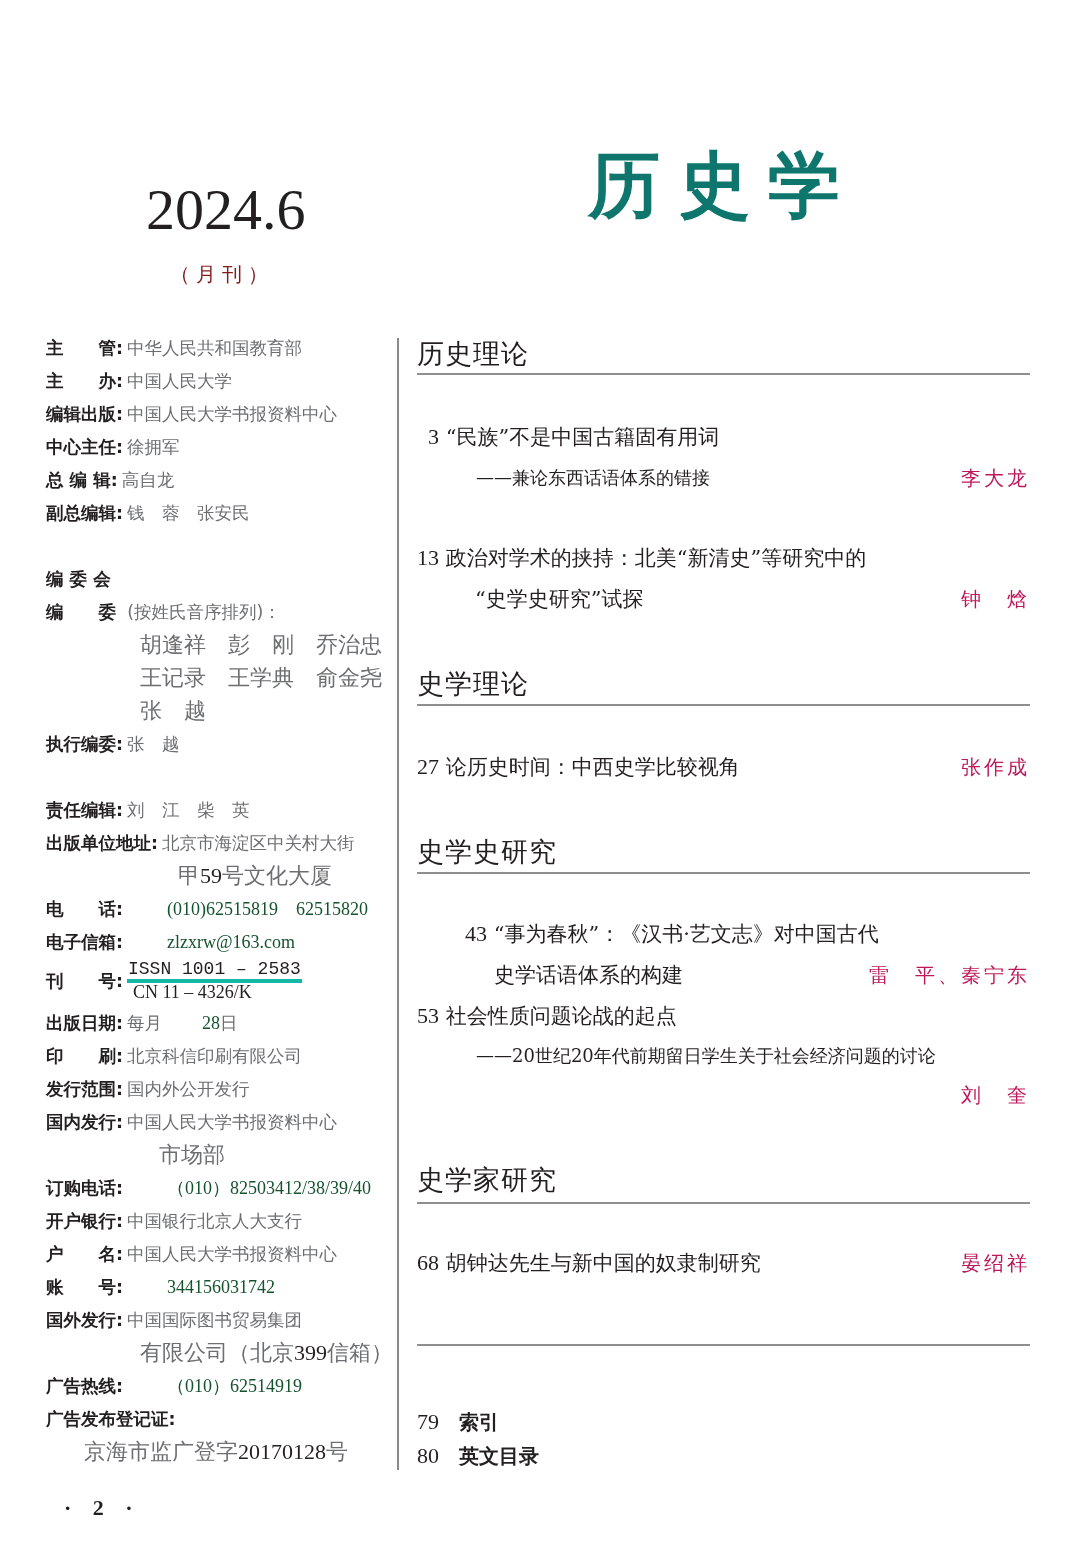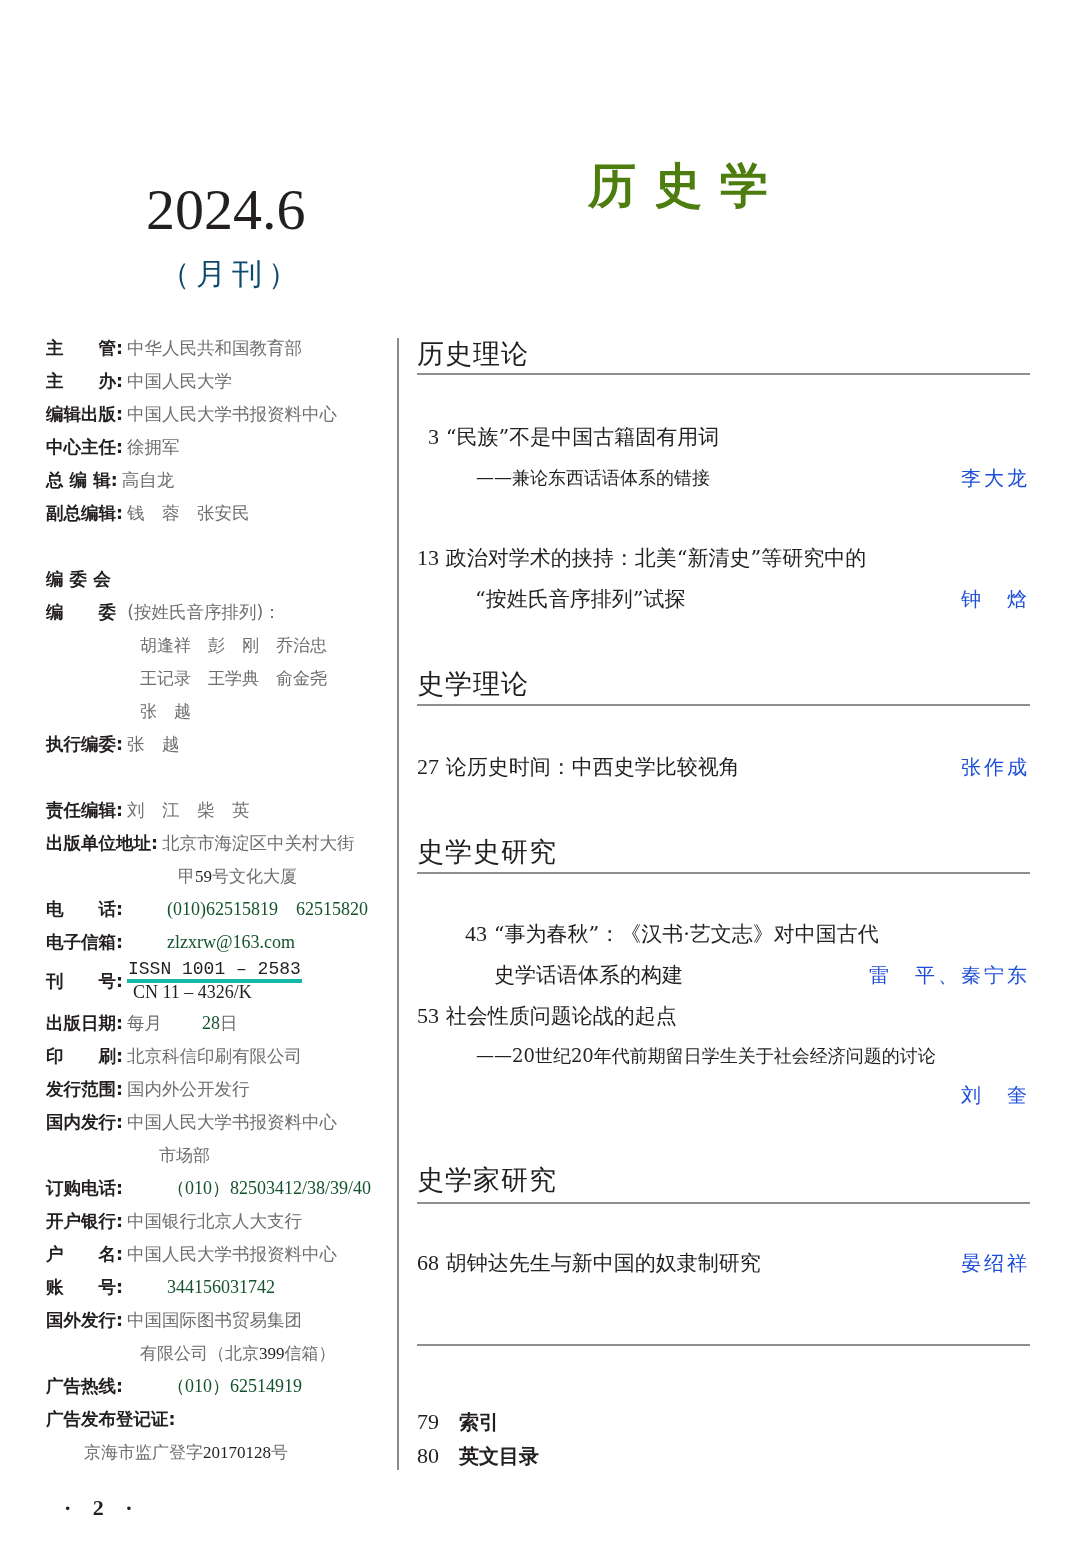--- a/index.html
+++ b/index.html
@@ -2,46 +2,46 @@
 <html><head>
 <meta charset="utf-8">
 <style>
   html, body { margin: 0; padding: 0; background: #ffffff; }
   body { width: 1080px; height: 1558px; position: relative; overflow: hidden;
          font-family: "DejaVu Serif", "Liberation Serif", serif; color: #231f20; }
   .abs { position: absolute; white-space: nowrap; }
 
   
   .issue { left: 146px; top: 178px; font-family: "Liberation Serif", serif; font-size: 58px; line-height: 64px; color: #231f20; }
-  .freq { left: 160px; top: 254px; font-family: "DejaVu Serif", serif; font-size: 30px; line-height: 40px; letter-spacing: 6px; color: #0c4a6e; }
-  .journal-title { left: 588px; top: 140px; font-family: "DejaVu Serif", serif; font-weight: bold; font-size: 48px; line-height: 90px; letter-spacing: 18px; color: #4d7c0f; }
+  .freq { left: 170px; top: 254px; font-family: "DejaVu Serif", serif; font-size: 20px; line-height: 40px; letter-spacing: 6px; color: #7f1d1d; }
+  .journal-title { left: 588px; top: 140px; font-family: "DejaVu Serif", serif; font-weight: bold; font-size: 72px; line-height: 90px; letter-spacing: 18px; color: #0f766e; }
 
   
   .mast-row { position: absolute; left: 46px; height: 30px; line-height: 30px; font-size: 17.5px; white-space: nowrap; }
   .mast-label { display: inline-block; font-family: "DejaVu Sans", sans-serif; font-weight: bold; color: #231f20; letter-spacing: 0px; }
   .mast-colon { font-family: "DejaVu Sans", sans-serif; font-weight: bold; color: #231f20; margin-right: 4px; }
   .mast-value { font-family: "DejaVu Sans", sans-serif; color: #6d6e71; font-weight: normal; }
   .mast-value.num { font-family: "Liberation Serif", serif; color: #14532d; font-size: 18px; margin-left: 40px; }
-  .mast-cont { position: absolute; height: 30px; line-height: 30px; font-size: 17px; font-family: "DejaVu Sans", sans-serif; color: #6d6e71; white-space: nowrap; }
+  .mast-cont { position: absolute; height: 30px; line-height: 30px; font-size: 22px; font-family: "DejaVu Sans", sans-serif; color: #6d6e71; white-space: nowrap; }
   .mast-cont .num { font-family: "Liberation Serif", serif; color: #231f20; }
 
   .issn-box { display: inline-block; vertical-align: top; position: relative; top: -6px; font-family: "Liberation Serif", serif; font-size: 18px; line-height: 19px; color: #231f20; text-align: center; }
   .issn-box .top { border-bottom: 4px solid #14b8a6; padding: 0 1px; font-family: Liberation Mono, monospace; }
   .issn-box .bot { padding-left: 6px; text-align: left; }
 
   
   .vrule { position: absolute; left: 397px; top: 338px; width: 2px; height: 1132px; background: #8a8a8a; }
 
   
   .section-head { position: absolute; left: 417px; font-family: "DejaVu Sans", sans-serif; font-size: 27px; line-height: 36px; color: #231f20; letter-spacing: 1px; }
   .hrule { position: absolute; left: 417px; width: 613px; height: 2px; background: #8f8f8f; }
   .toc-line { position: absolute; font-family: "DejaVu Serif", serif; font-size: 21px; line-height: 30px; color: #231f20; white-space: nowrap; }
   .toc-page { font-family: "Liberation Serif", serif; font-size: 22px; }
   .toc-sub { position: absolute; font-family: "DejaVu Serif", serif; font-size: 18px; line-height: 28px; color: #231f20; white-space: nowrap; }
-  .toc-author { position: absolute; right: 50px; font-family: "DejaVu Serif", serif; font-size: 20px; line-height: 30px; color: #1d4ed8; letter-spacing: 3px; white-space: nowrap; text-align: right; }
+  .toc-author { position: absolute; right: 50px; font-family: "DejaVu Serif", serif; font-size: 20px; line-height: 30px; color: #be185d; letter-spacing: 3px; white-space: nowrap; text-align: right; }
   .bold-sans { font-family: Liberation Sans, sans-serif; font-weight: bold; font-size: 20px; }
 
   .folio { left: 64px; top: 1494px; font-family: "Liberation Serif", serif; font-weight: bold; font-size: 22px; line-height: 28px; color: #231f20; letter-spacing: 8px; }
 </style>
 </head>
 <body>
 
 <div class="abs issue">2024.6</div>
 <div class="abs freq">（月刊）</div>
 <div class="abs journal-title">历史学</div>
@@ -150,21 +150,21 @@
     <span class="toc-page">3</span>
     <span>“民族”不是中国古籍固有用词</span>
   </div>
   <div class="toc-sub" style="left:476px; top:464px;">——兼论东西话语体系的错接</div>
   <div class="toc-author" style="top:463px;">李大龙</div>
 
   <div class="toc-line" style="left:417px; top:543px;">
     <span class="toc-page">13</span>
     <span>政治对学术的挟持：北美“新清史”等研究中的</span>
   </div>
-  <div class="toc-line" style="left:475px; top:584px;">“按姓氏音序排列”试探</div>
+  <div class="toc-line" style="left:475px; top:584px;">“史学史研究”试探</div>
   <div class="toc-author" style="top:584px;">钟　焓</div>
 
   <div class="section-head" style="top:666px;">史学理论</div>
   <div class="hrule" style="top:704px;"></div>
 
   <div class="toc-line" style="left:417px; top:752px;">
     <span class="toc-page">27</span>
     <span>论历史时间：中西史学比较视角</span>
   </div>
   <div class="toc-author" style="top:752px;">张作成</div>

